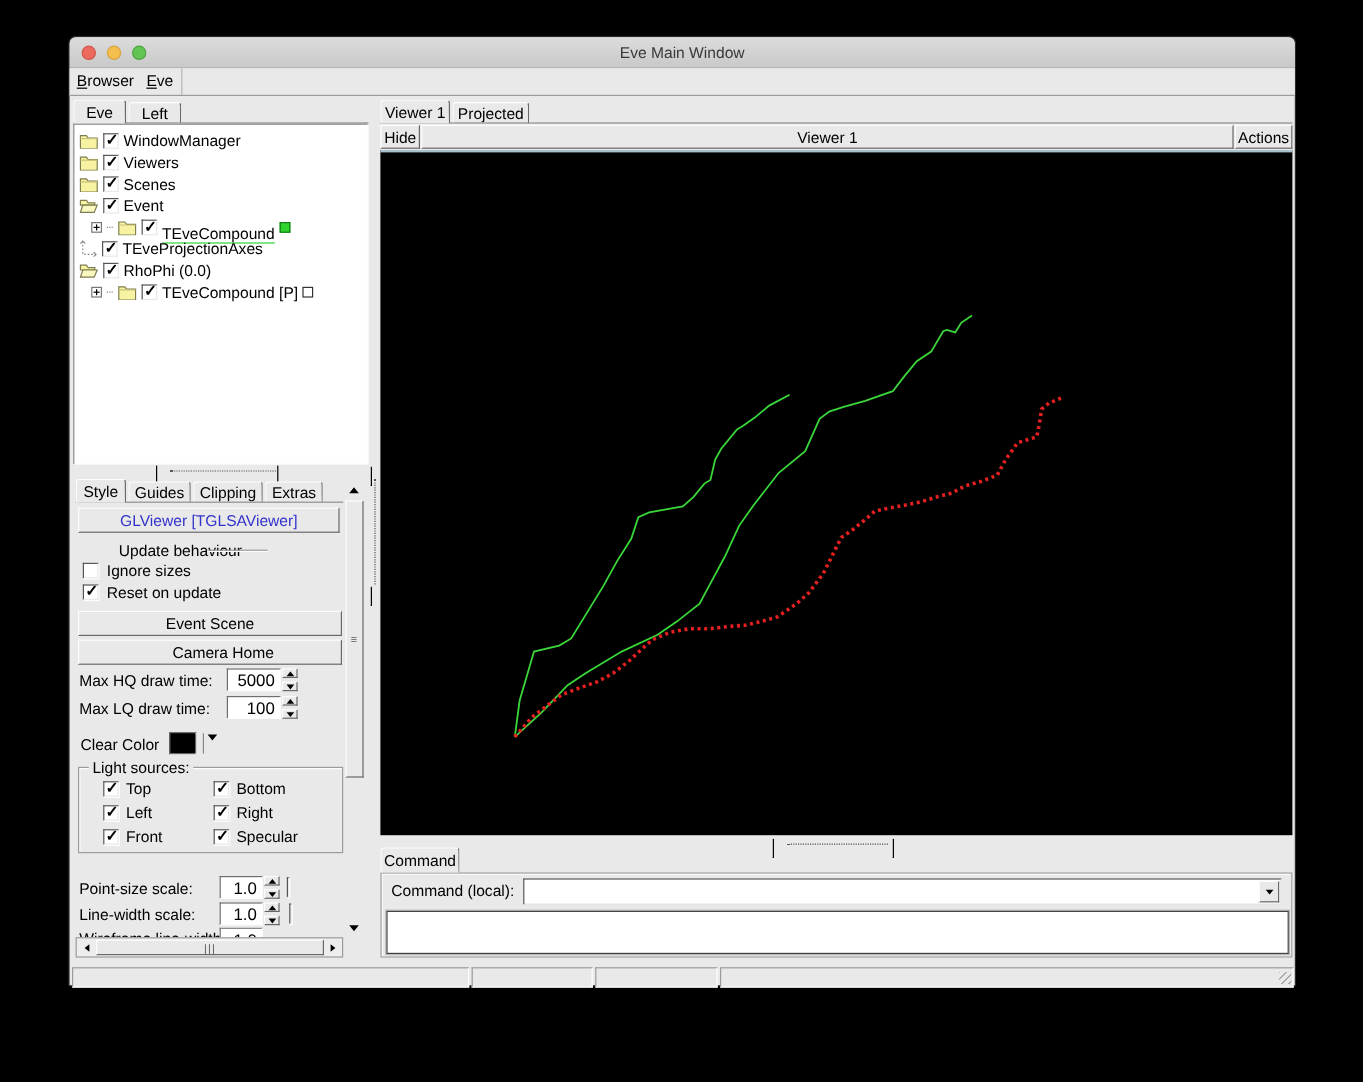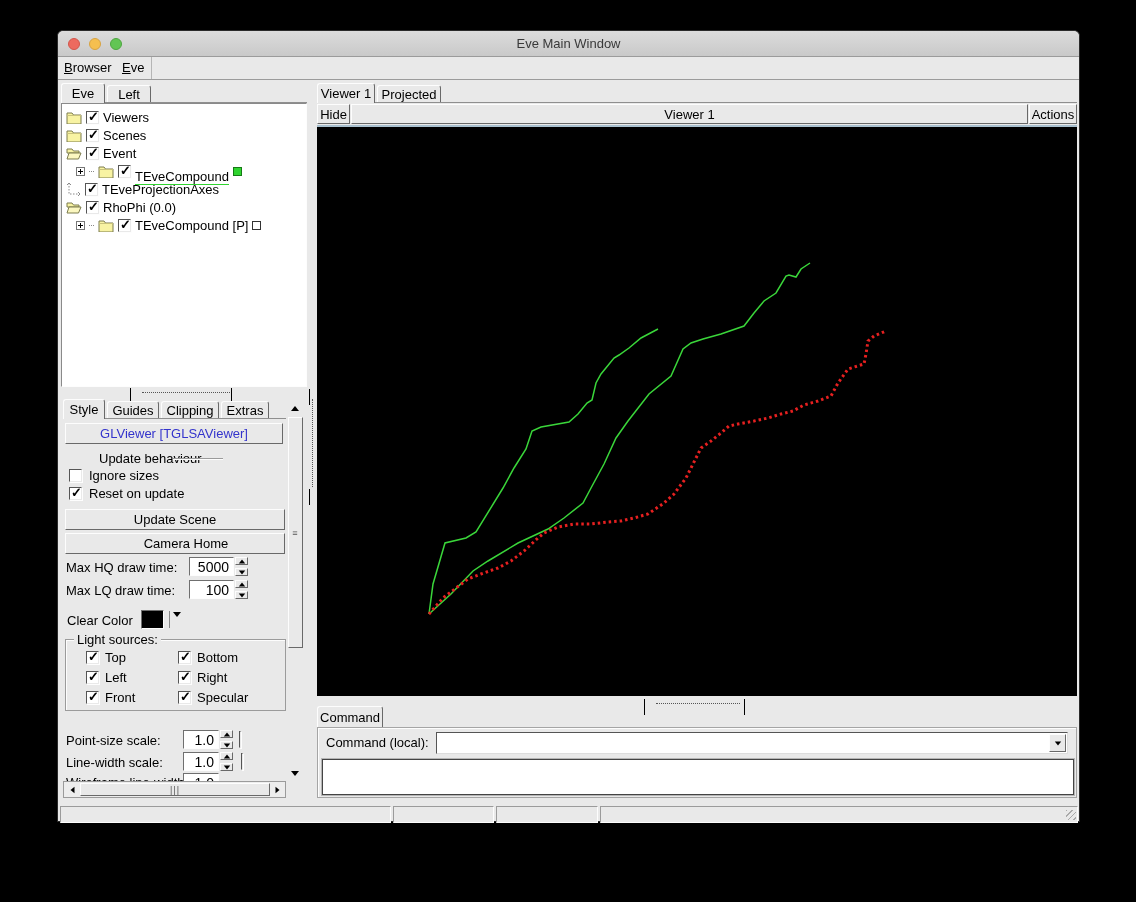--- a/index.html
+++ b/index.html
@@ -147,20 +147,28 @@
   <div class="tabline" style="left:3px;top:71px;width:246px;"></div>
 
   
   <div id="tree-panel" class="abs">
     <div class="trow">
       <svg class="folder-svg" width="16" height="13" viewBox="0 0 16 13">
           <path d="M1 2 h5 l1.5 2 H15 v9 H1 z" fill="#f8f3a3" stroke="#7d7d4e"></path>
           <path d="M1 4.5 H15" stroke="#c9c27a" fill="none"></path>
         </svg>
       <span class="cb checked"></span>
+      <span>WindowManager</span>
+    </div>
+    <div class="trow">
+      <svg class="folder-svg" width="16" height="13" viewBox="0 0 16 13">
+          <path d="M1 2 h5 l1.5 2 H15 v9 H1 z" fill="#f8f3a3" stroke="#7d7d4e"></path>
+          <path d="M1 4.5 H15" stroke="#c9c27a" fill="none"></path>
+        </svg>
+      <span class="cb checked"></span>
       <span>Viewers</span>
     </div>
     <div class="trow">
       <svg class="folder-svg" width="16" height="13" viewBox="0 0 16 13">
           <path d="M1 2 h5 l1.5 2 H15 v9 H1 z" fill="#f8f3a3" stroke="#7d7d4e"></path>
           <path d="M1 4.5 H15" stroke="#c9c27a" fill="none"></path>
         </svg>
       <span class="cb checked"></span>
       <span>Scenes</span>
     </div>
@@ -245,21 +253,21 @@
   <div class="abs" style="left:11px;top:437px;display:flex;align-items:center;gap:7px;">
     <span class="cb"></span>
     <span>Ignore sizes</span>
   </div>
   <div class="abs" style="left:11px;top:455px;display:flex;align-items:center;gap:7px;">
     <span class="cb checked"></span>
     <span>Reset on update</span>
   </div>
 
   <div class="r3 btn abs" style="left:7px;top:478px;width:220px;height:21px;">
-      <span>Update Scene</span>
+      <span>Event Scene</span>
     </div>
   <div class="r3 btn abs" style="left:7px;top:502px;width:220px;height:21px;padding-left:22px;">
       <span>Camera Home</span>
     </div>
 
   <span class="abs" style="left:8px;top:529px;">Max HQ draw time:</span>
   <div class="entry abs" style="left:131px;top:526px;width:45px;height:19px;">5000</div>
   <div class="spin abs" style="left:177px;top:526px;height:19px;">
     <span class="sb r3">
         <span class="tri-u" style="transform:scale(0.8);"></span>

